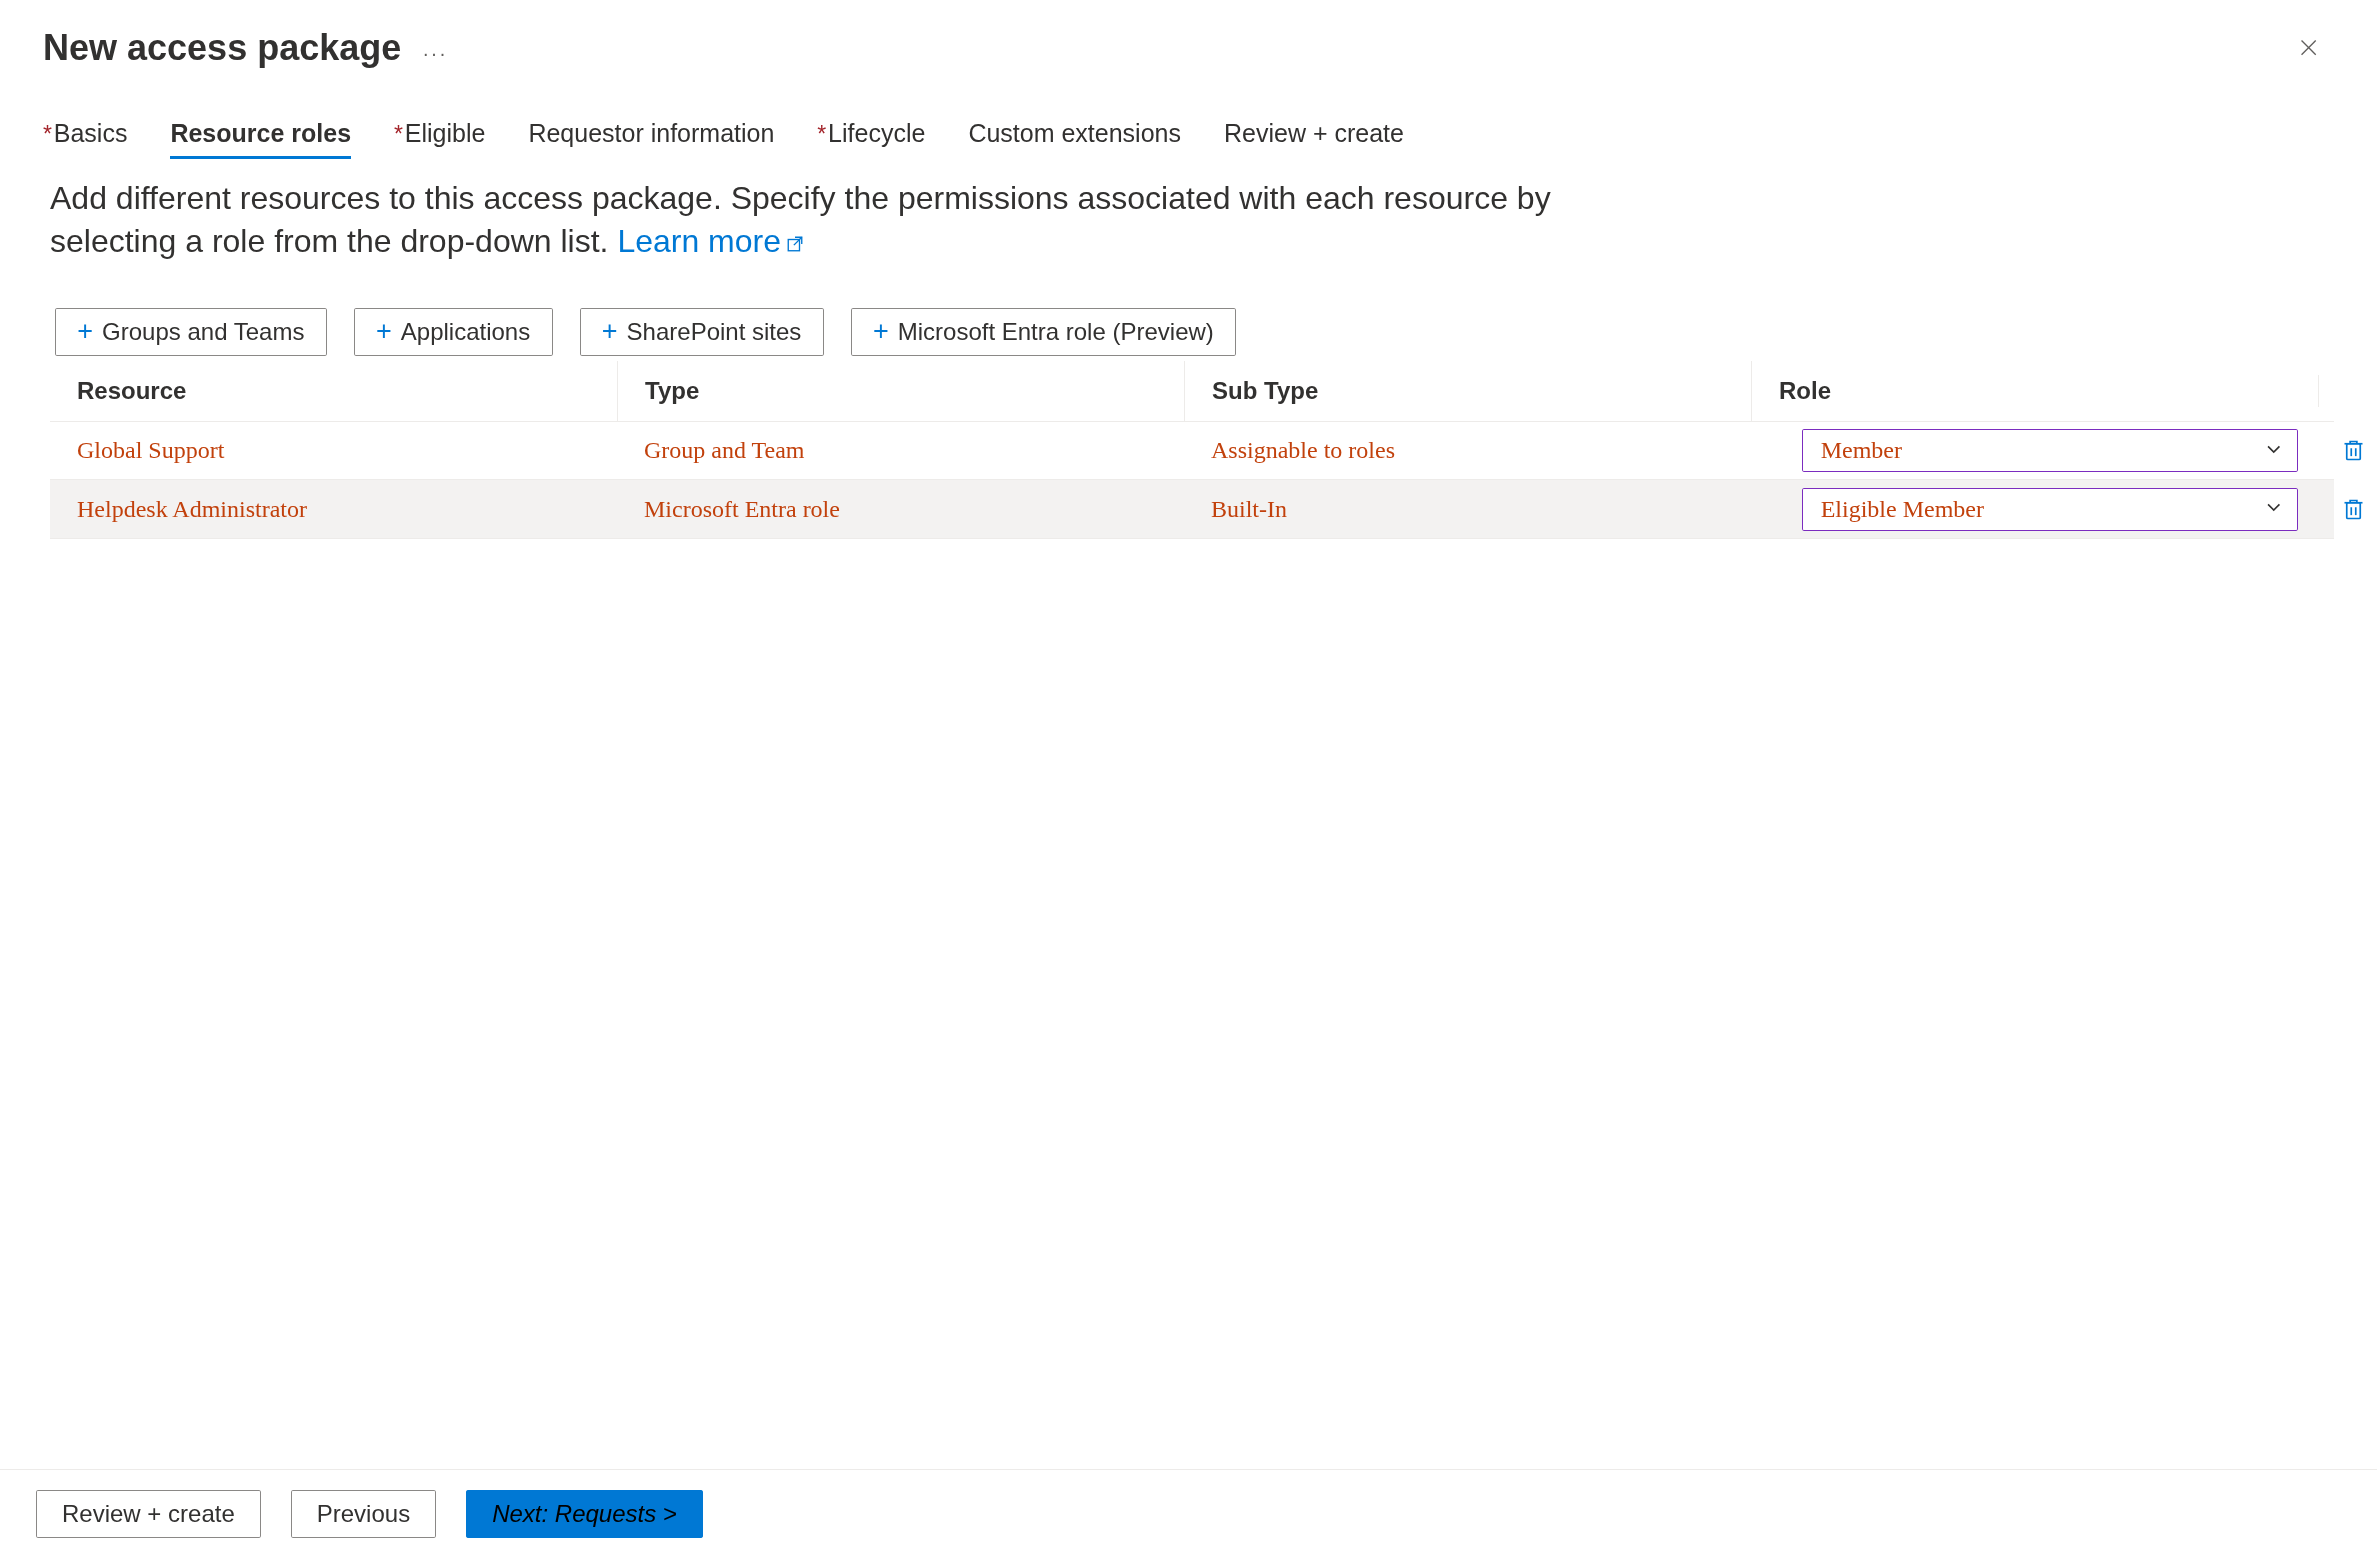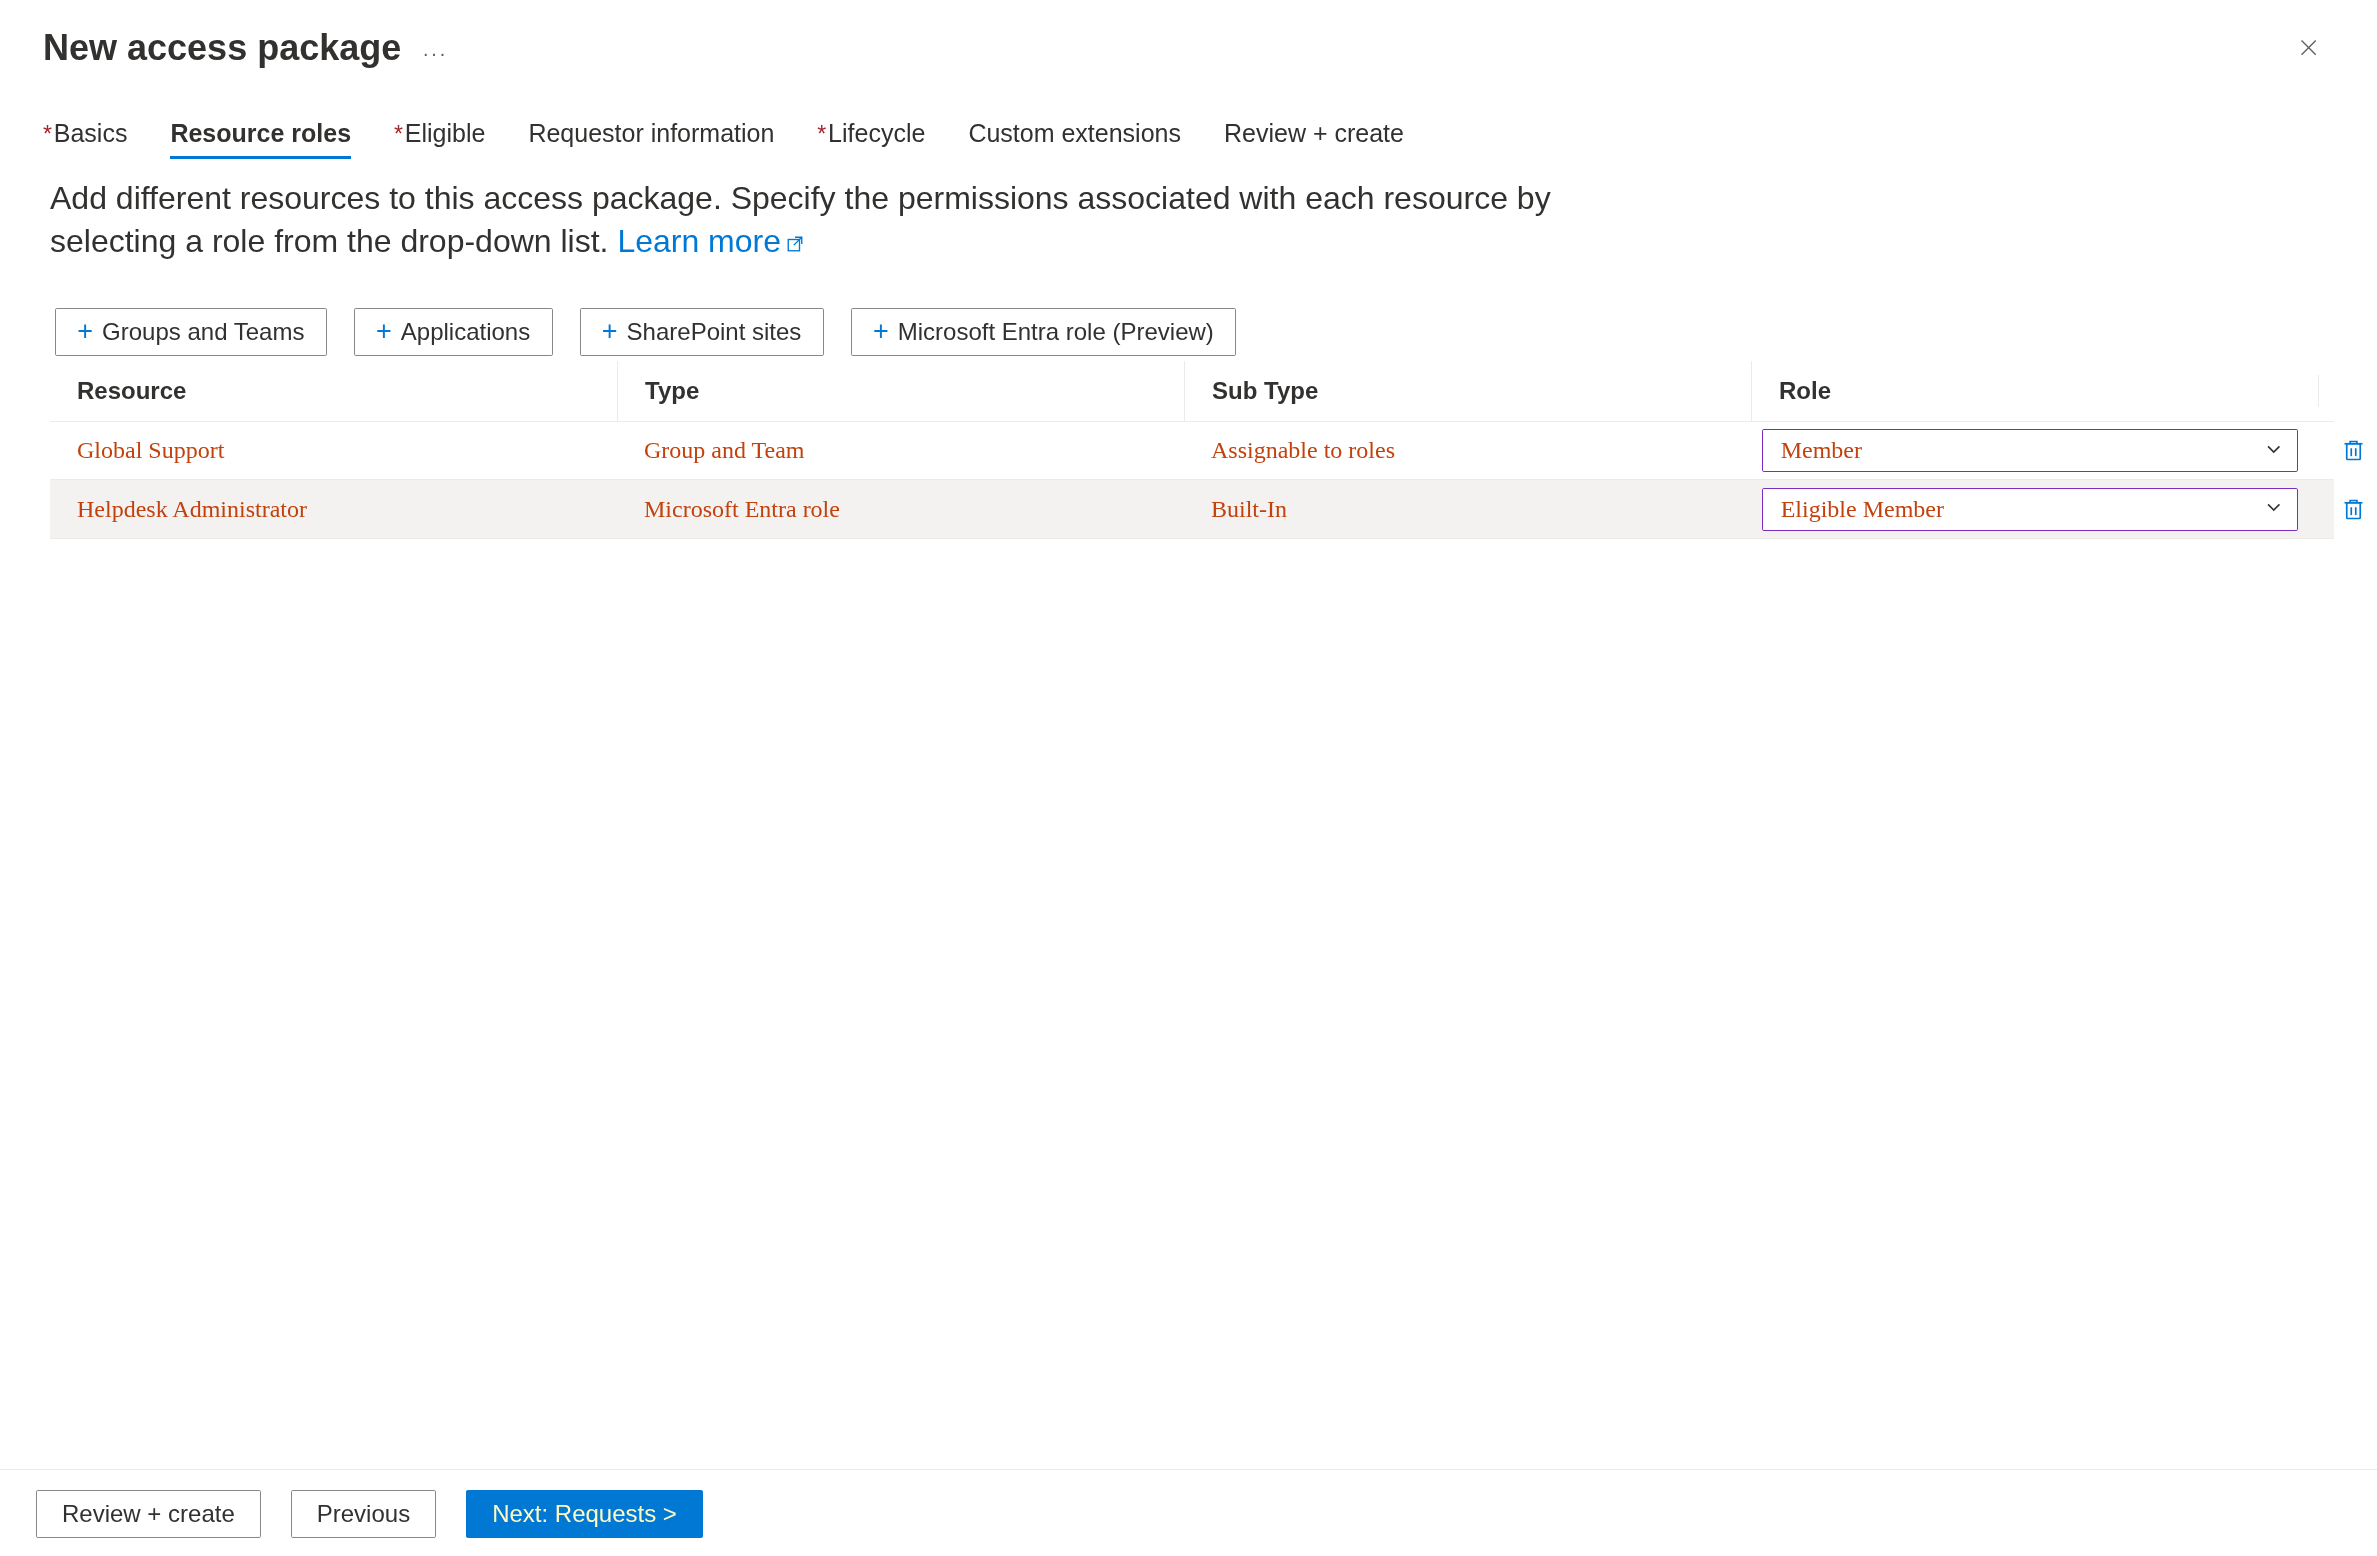--- a/index.html
+++ b/index.html
@@ -162,20 +162,21 @@
     border: 0.9px solid #7b2cbf;
     background: #ffffff;
     height: 43px;
     display: flex;
     align-items: center;
     justify-content: space-between;
     padding: 0 14.2px 0 18px;
     font-size: 24px;
     cursor: pointer;
     border-radius: 1.8px;
+    margin-left: 40px;
   }
   .role-select .chev {
     color: #323130;
   }
   .role-select .chev svg { width: 19.5px; height: 19.5px; }
 
   .delete-cell {
     display: flex;
     align-items: center;
     justify-content: center;
@@ -200,21 +201,22 @@
     padding: 9px 25px;
     border: 0.9px solid #8a8886;
     background: #ffffff;
     color: #323130;
     cursor: pointer;
     border-radius: 1.8px;
   }
   .btn.primary {
     background: #0078d4;
     border-color: #0078d4;
-    color: #fef9c3;
+    color: #000000;
+    font-style: italic;
   }
 </style>
 </head>
 <body>
 
 <div class="page">
 
   <div class="header">
     <h1 class="page-title">New access package</h1>
     <span class="ellipsis">···</span>

